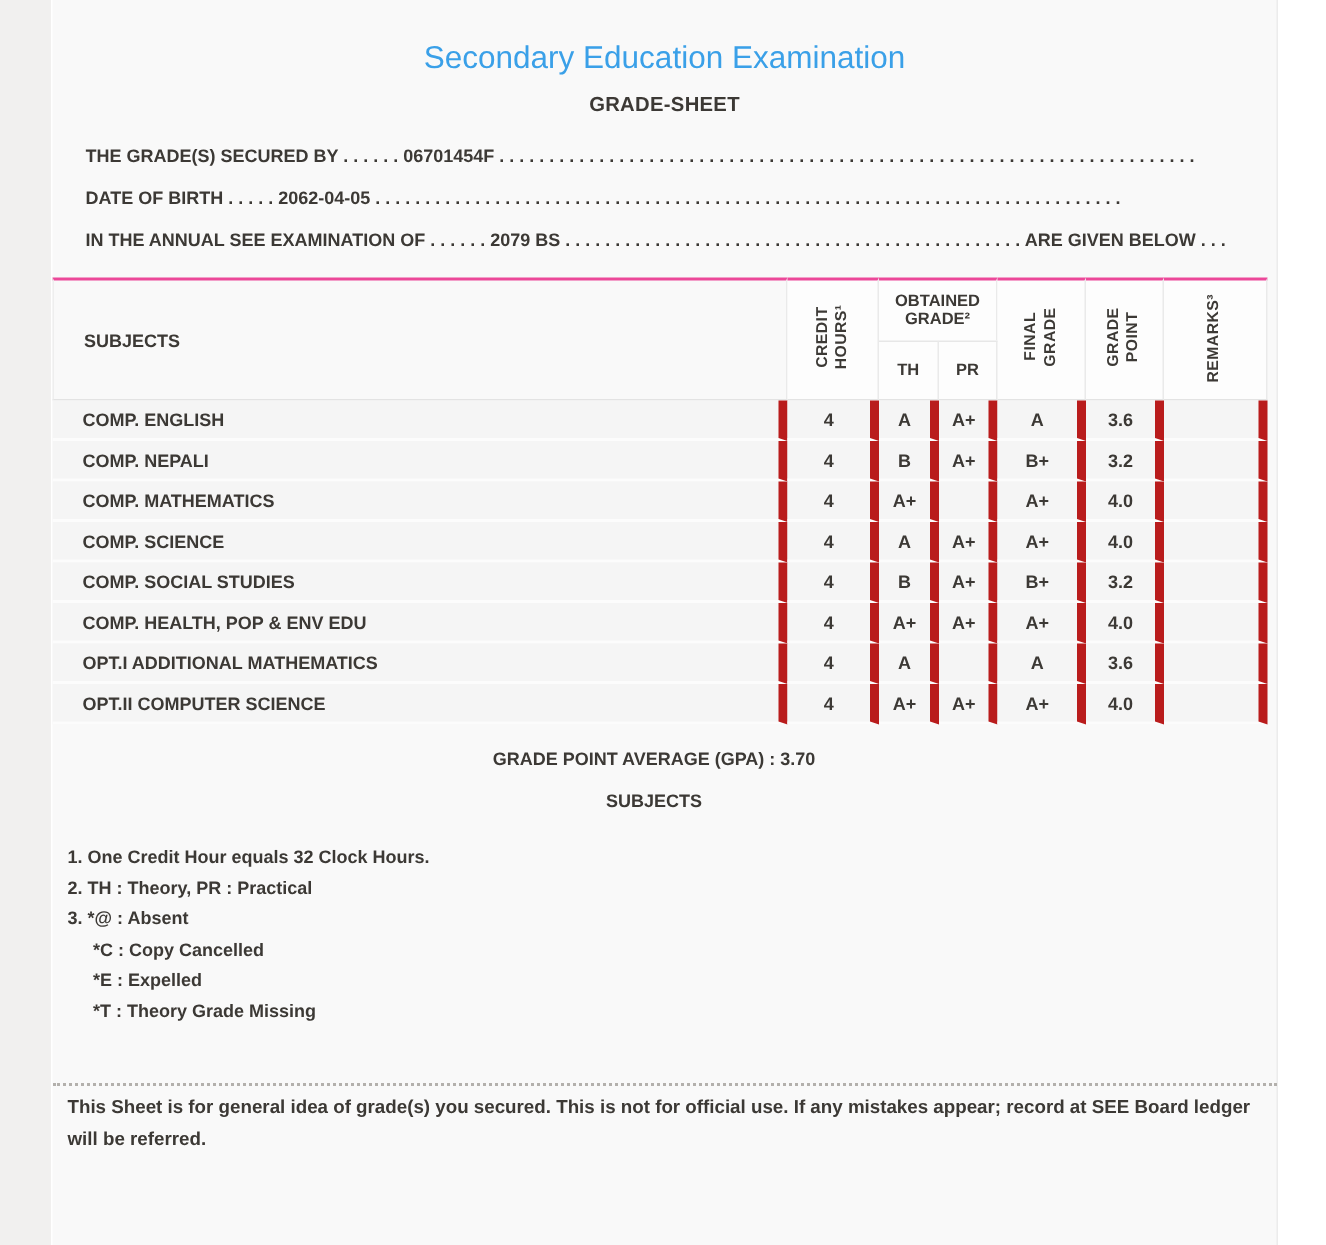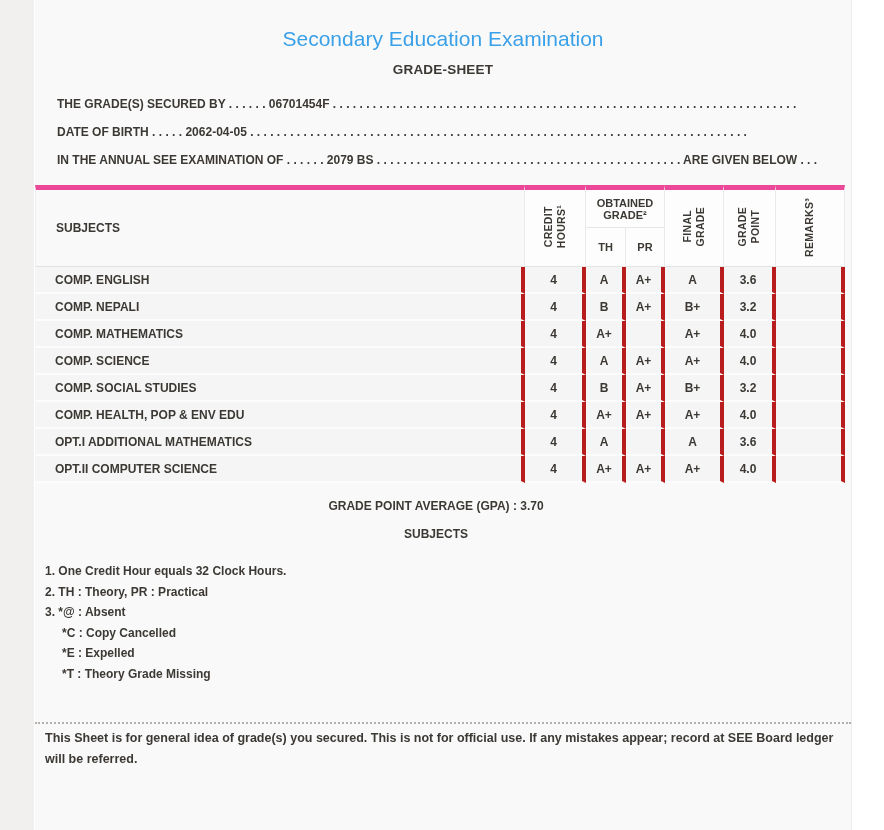--- a/index.html
+++ b/index.html
@@ -34,21 +34,21 @@
     font-size: 12px; font-weight: 700;
     white-space: nowrap; overflow: hidden; color: #3c3935;
   }
   table.grades {
     margin-top: 11px; width: 810px;
     border-collapse: separate; border-spacing: 0;
     table-layout: fixed;
   }
   .grades th {
     background: #fdfdfd; font-size: 11px; font-weight: 700; color: #3c3935;
-    border-top: 5px solid #ec4899; border-right: 1px solid #eaeaea;
+    border-top: 2px solid #ec4899; border-right: 1px solid #eaeaea;
     text-align: center; vertical-align: middle;
   }
   .grades thead tr.row-top th { height: 42px; }
   .grades thead tr.row-sub th { height: 40px; border-top: 1px solid #e7e7e7; }
   .grades th.span2 { border-bottom: 0; }
   .grades th.subjects {
     background: transparent; text-align: left; padding-left: 20px;
     font-size: 12px; border-left: 1px solid #eeeeee; border-bottom: 1px solid #e3e3e3;
   }
   .grades th.rot { border-bottom: 1px solid #e3e3e3; }
@@ -57,21 +57,21 @@
     display: inline-block;
     writing-mode: vertical-rl;
     transform: rotate(180deg);
     white-space: pre-line;
     line-height: 1.25;
     font-size: 10.5px;
     letter-spacing: 0.3px;
   }
   .grades td {
     background: #f5f5f5; height: 27px;
-    border-bottom: 2px solid #fcfcfc; border-right: 4px solid #b91c1c;
+    border-bottom: 2px solid #fcfcfc; border-right: 6px solid #b91c1c;
     font-size: 12px; font-weight: 700; text-align: center; color: #3c3935;
     padding: 0 4px; overflow: hidden; white-space: nowrap;
   }
   .grades td.subject { text-align: left; padding-left: 20px; }
   .summary { margin-top: 9px; padding-right: 14px; text-align: center; }
   .summary-line { height: 28px; line-height: 28px; font-size: 12px; font-weight: 700; color: #3c3935; }
   .footnotes { margin-top: 13px; padding-left: 10px; }
   .fn { line-height: 20.5px; font-size: 12px; font-weight: 700; color: #3c3935; }
   .fn.indent { padding-left: 17px; }
   .note-sep { margin-top: 38px; border-top: 2px dotted #b3b0ac; }

